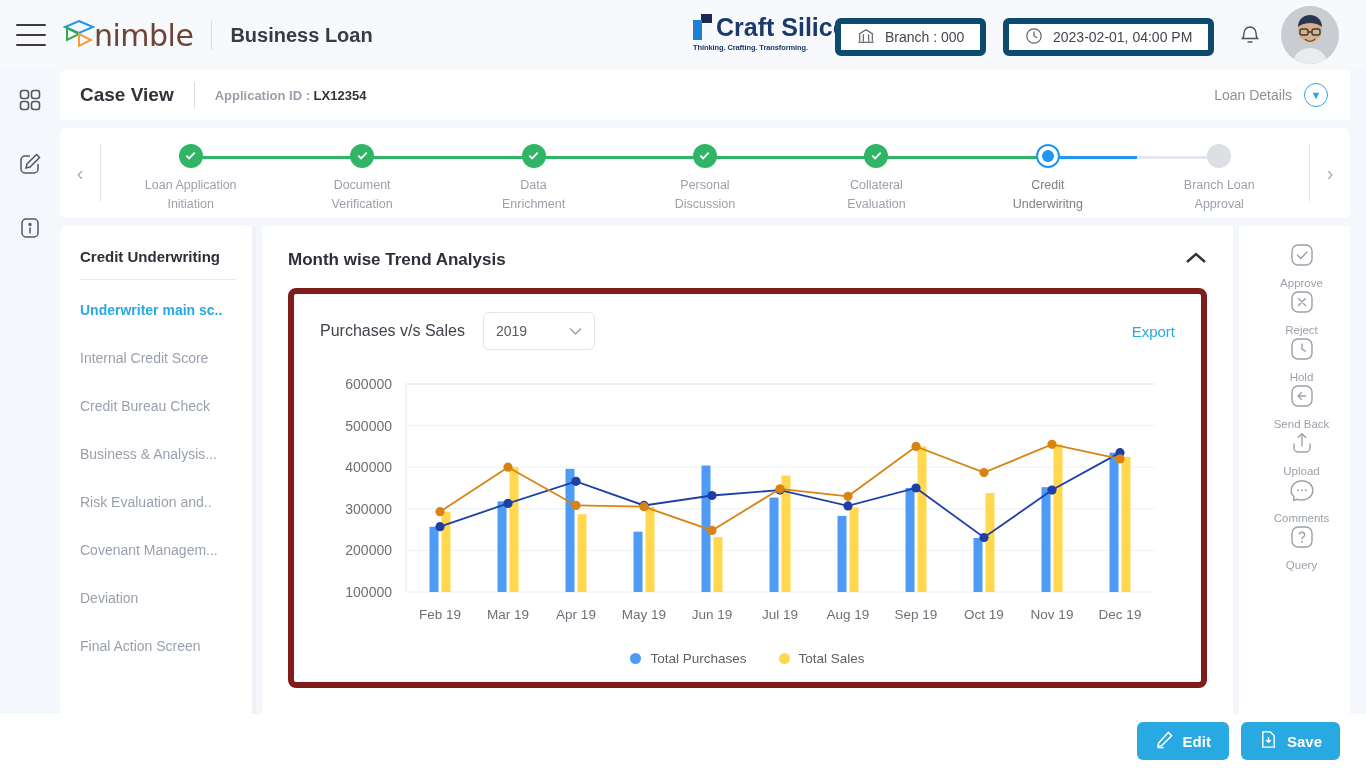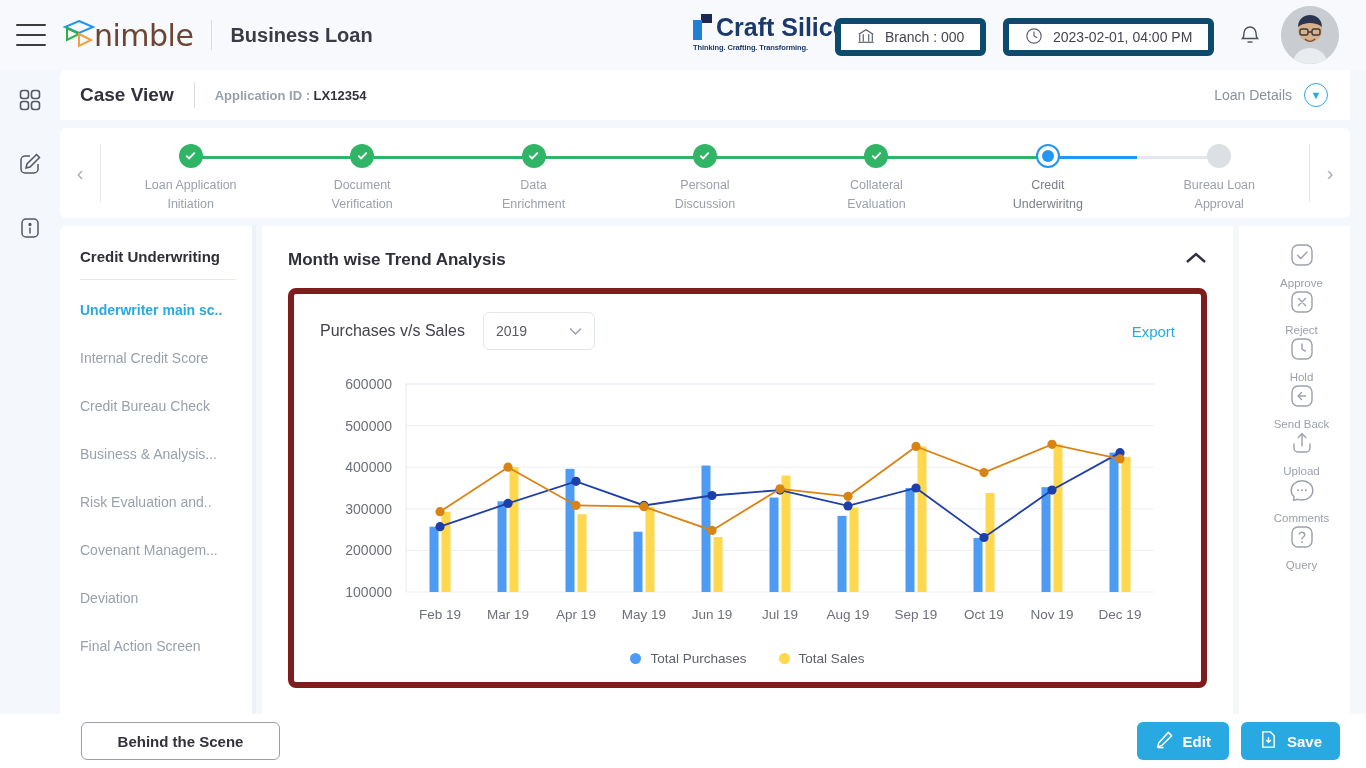--- a/index.html
+++ b/index.html
@@ -363,21 +363,21 @@
       <div class="step current">
         <div class="step-line"></div>
         <div class="step-dot">
           <i></i>
         </div>
         <div class="step-label"><span>Credit</span><br><span>Underwiritng</span></div>
         <div class="step-underline"></div>
       </div>
       <div class="step pending last">
         <div class="step-dot"></div>
-        <div class="step-label"><span>Bureau Loan</span><br><span>Approval</span></div>
+        <div class="step-label"><span>Branch Loan</span><br><span>Approval</span></div>
       </div>
     </div>
   <div class="step-sep"></div>
   <div class="step-arrow">›</div>
 </div>
 
 <div class="content">
 
   <div class="leftpanel">
     <div class="lp-title">Credit Underwriting</div>
@@ -562,21 +562,20 @@
               <path d="M10.3 10a2.8 2.8 0 015.4 1c0 1.8-2.7 2.2-2.7 3.9"></path>
               <circle cx="13" cy="18" r="0.9" fill="#9ba0aa" stroke="none"></circle>
             </svg></span>
           <span class="ra-lbl">Query</span>
         </div>
       </div>
   </div>
 </div>
 
 <div class="bottombar">
-  <button class="btn-scene">Behind the Scene</button>
   <div class="btn-group">
     <button class="btn-primary">
       <span>
         <svg width="19" height="19" viewBox="0 0 20 20" fill="none" stroke="#fff" stroke-width="1.6">
           <path d="M14 2.5l3.5 3.5L7 16.5 3 17.5 4 13.5z"></path>
             <path d="M3 18.5h6"></path>
         </svg>
       </span>
       <span>Edit</span>
     </button>

